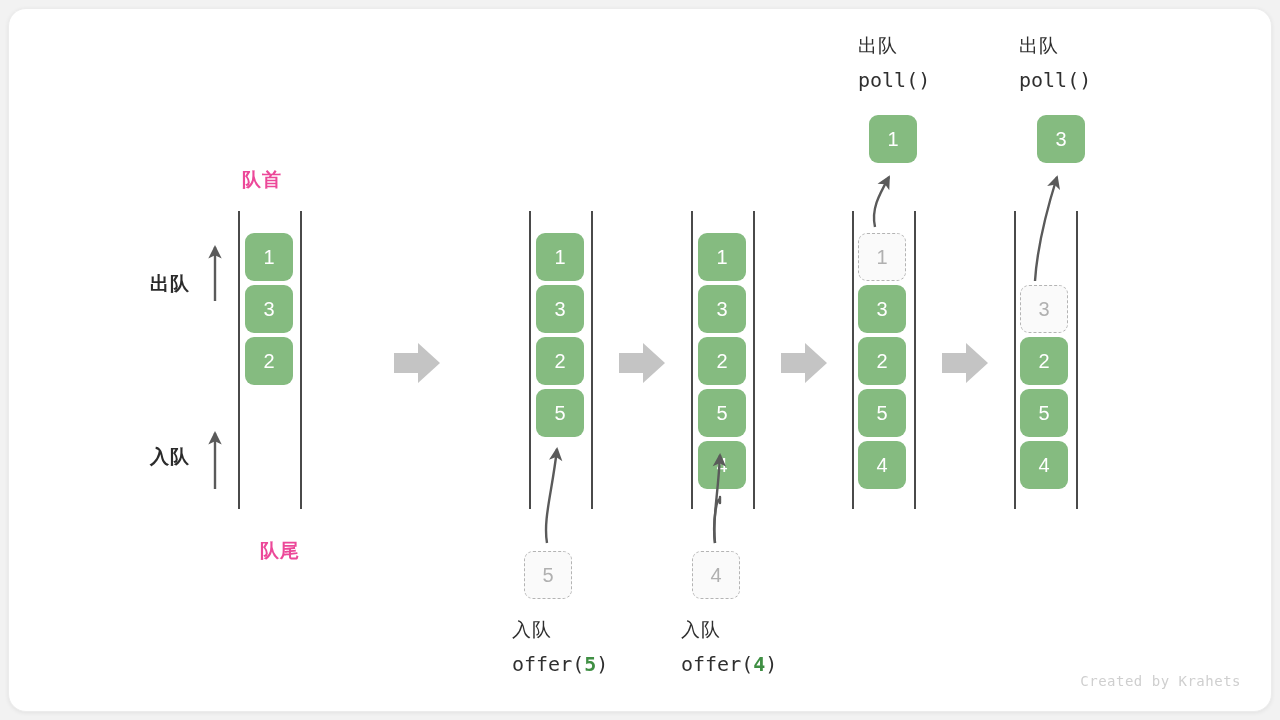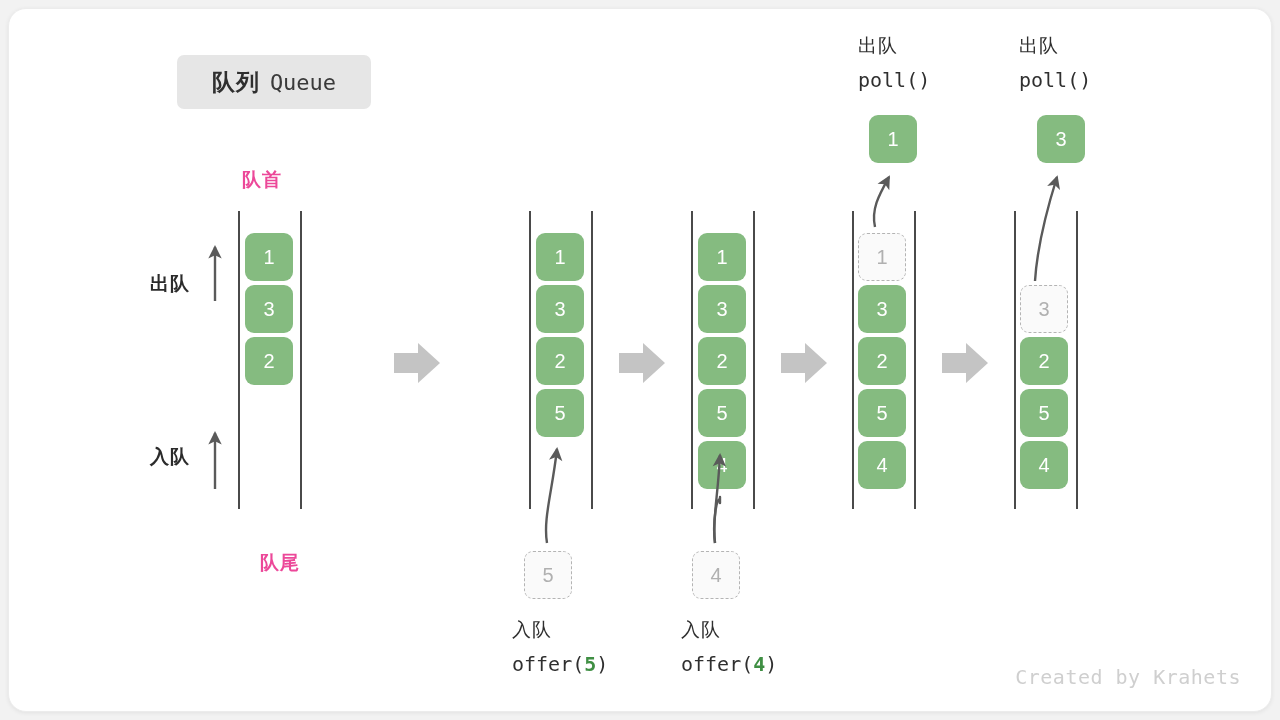--- a/index.html
+++ b/index.html
@@ -134,46 +134,42 @@
     line-height: 34px;
   }
   .op-caption .code .num { color: #3f8f43; font-weight: bold; }
 
   
   #footer {
     position: absolute;
     right: 30px;
     bottom: 22px;
     font-family: "DejaVu Sans Mono", "Liberation Mono", monospace;
-    font-size: 20px;
+    font-size: 14px;
     color: #cfcfcf;
     letter-spacing: 0.5px;
   }
 
   svg.overlay {
     position: absolute;
     left: 0; top: 0;
     width: 1264px;
     height: 704px;
     pointer-events: none;
   }
 </style>
 </head>
 <body>
 
 <div id="canvas">
   <div id="card">
 
-    <div id="title-badge">
-      <span class="cn">队列</span>
-      <span class="en">Queue</span>
-    </div>
 
     <div class="abs head-label" style="left:233px; top:158px;">队首</div>
-    <div class="abs head-label" style="left:233px; top:541px;padding-left:18px;">队尾</div>
+    <div class="abs head-label" style="left:233px; top:529px;padding-left:18px;">队尾</div>
 
     <div class="abs side-label" style="left:141px; top:262px;">出队</div>
     <div class="abs side-label" style="left:141px; top:435px;">入队</div>
 
     <div class="rail" style="left:229px; top:202px; height:298px;"></div>
     <div class="rail" style="left:291px; top:202px; height:298px;"></div>
 
     <div class="box" style="left:236px; top:224px;">1</div>
     <div class="box" style="left:236px; top:276px;">3</div>
     <div class="box" style="left:236px; top:328px;">2</div>

